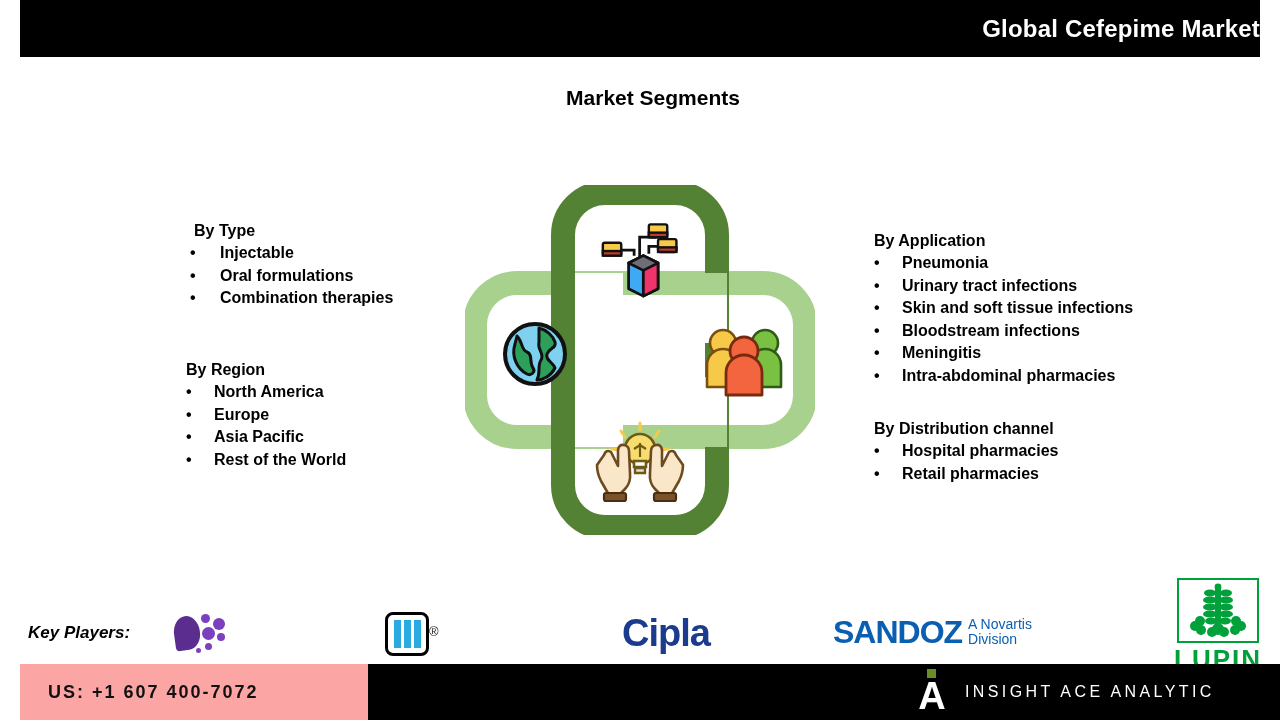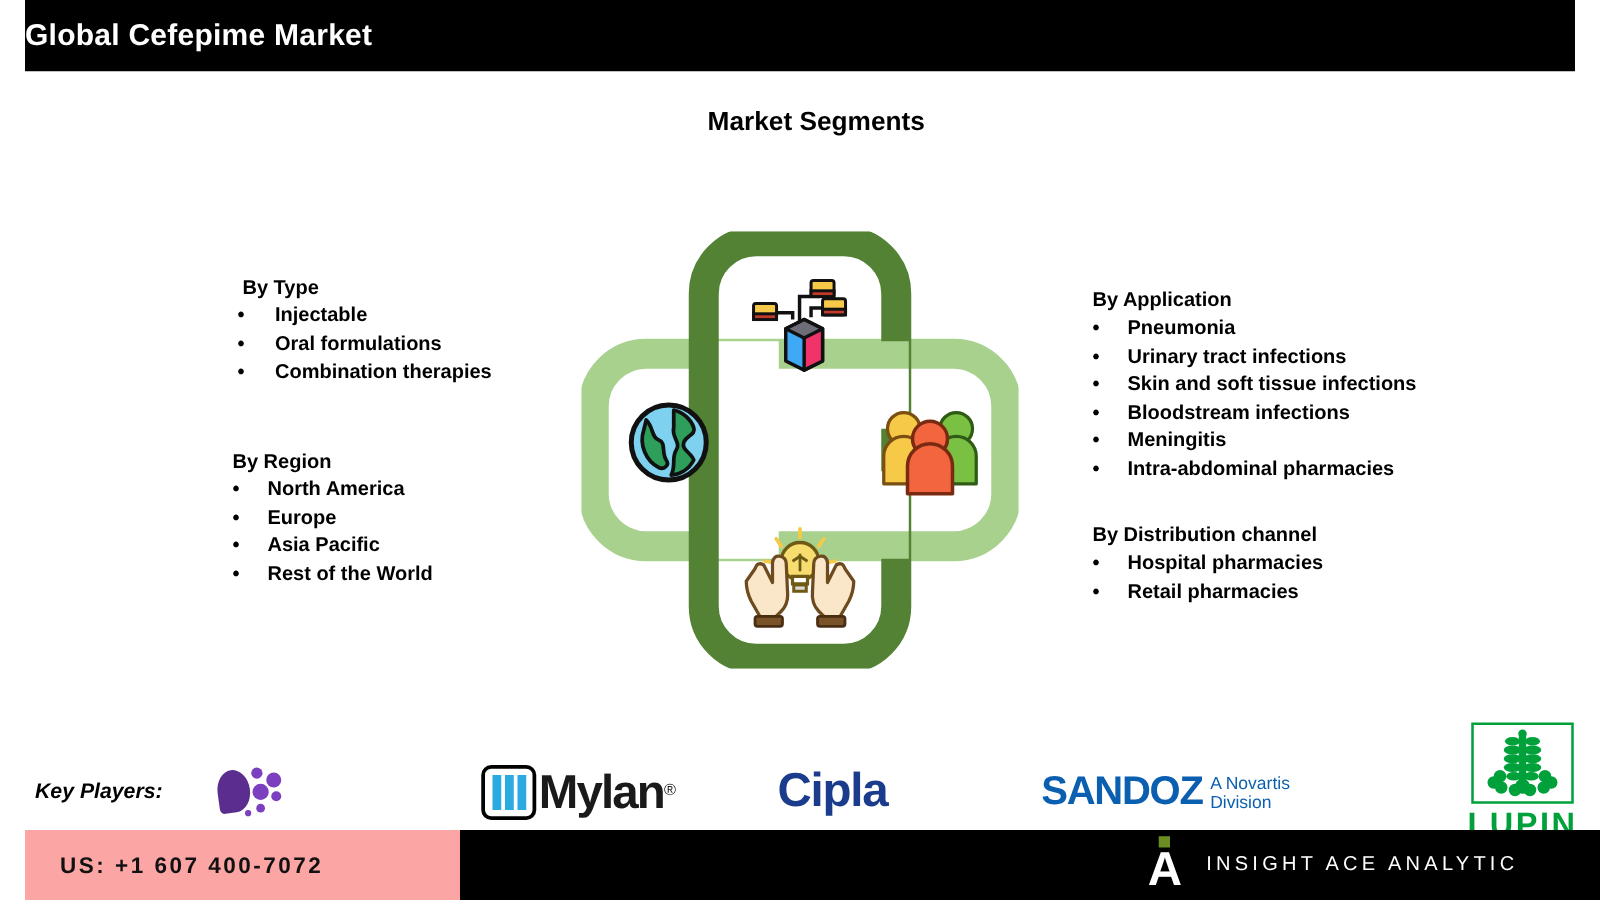--- a/index.html
+++ b/index.html
@@ -7,21 +7,21 @@
   body {
     background:#ffffff;
     font-family:"Liberation Sans", sans-serif;
     position:relative;
     overflow:hidden;
   }
 
   
   .header-bar{
     position:absolute; left:20px; top:0; width:1240px; height:57px;
-    background:#000000; display:flex; align-items:center; justify-content:flex-start;
+    background:#000000; display:flex; align-items:center; justify-content:flex-end;
   }
   .header-title{
     color:#ffffff; font-size:24px; font-weight:bold; letter-spacing:.2px;
   }
   .subtitle{
     position:absolute; left:0; top:86px; width:1306px; text-align:center;
     font-size:21px; font-weight:bold; color:#000000;
   }
 
   
@@ -96,21 +96,21 @@
   }
   .mylan-reg{ font-size:13px; color:#1A1A1A; align-self:flex-start; margin-top:12px; }
 
   
   #logo-cipla{ left:622px; top:612px;align-items:flex-end; }
   .cipla-word{
     font-size:38px; font-weight:bold; color:#1B3C8C; letter-spacing:-1px;
   }
 
   
-  #logo-sandoz{ left:833px; top:614px; align-items:center; }
+  #logo-sandoz{ left:833px; top:614px; align-items:flex-start; }
   .sandoz-word{
     font-size:32px; font-weight:bold; color:#0B5FB0; letter-spacing:-1px;
     font-family:"Liberation Sans", sans-serif;
   }
   .sandoz-sub{
     font-size:14px; color:#0B5FB0; line-height:15px; margin-left:6px; margin-top:3px;
   }
 
   
   #logo-lupin{ left:1174px; top:578px; flex-direction:column; align-items:center; }
@@ -351,21 +351,20 @@
       <span class="dot d6"></span>
   </span>
 </div>
 
 <div class="logo" id="logo-mylan">
   <span class="mylan-box">
       <i></i>
       <i></i>
       <i></i>
     </span>
-  <span class="mylan-word">Mylan</span>
   <span class="mylan-reg">®</span>
 </div>
 
 <div class="logo" id="logo-cipla">
   <span class="cipla-word">Cipla</span>
 </div>
 
 <div class="logo" id="logo-sandoz">
   <span class="sandoz-word">SANDOZ</span>
   <span class="sandoz-sub">

